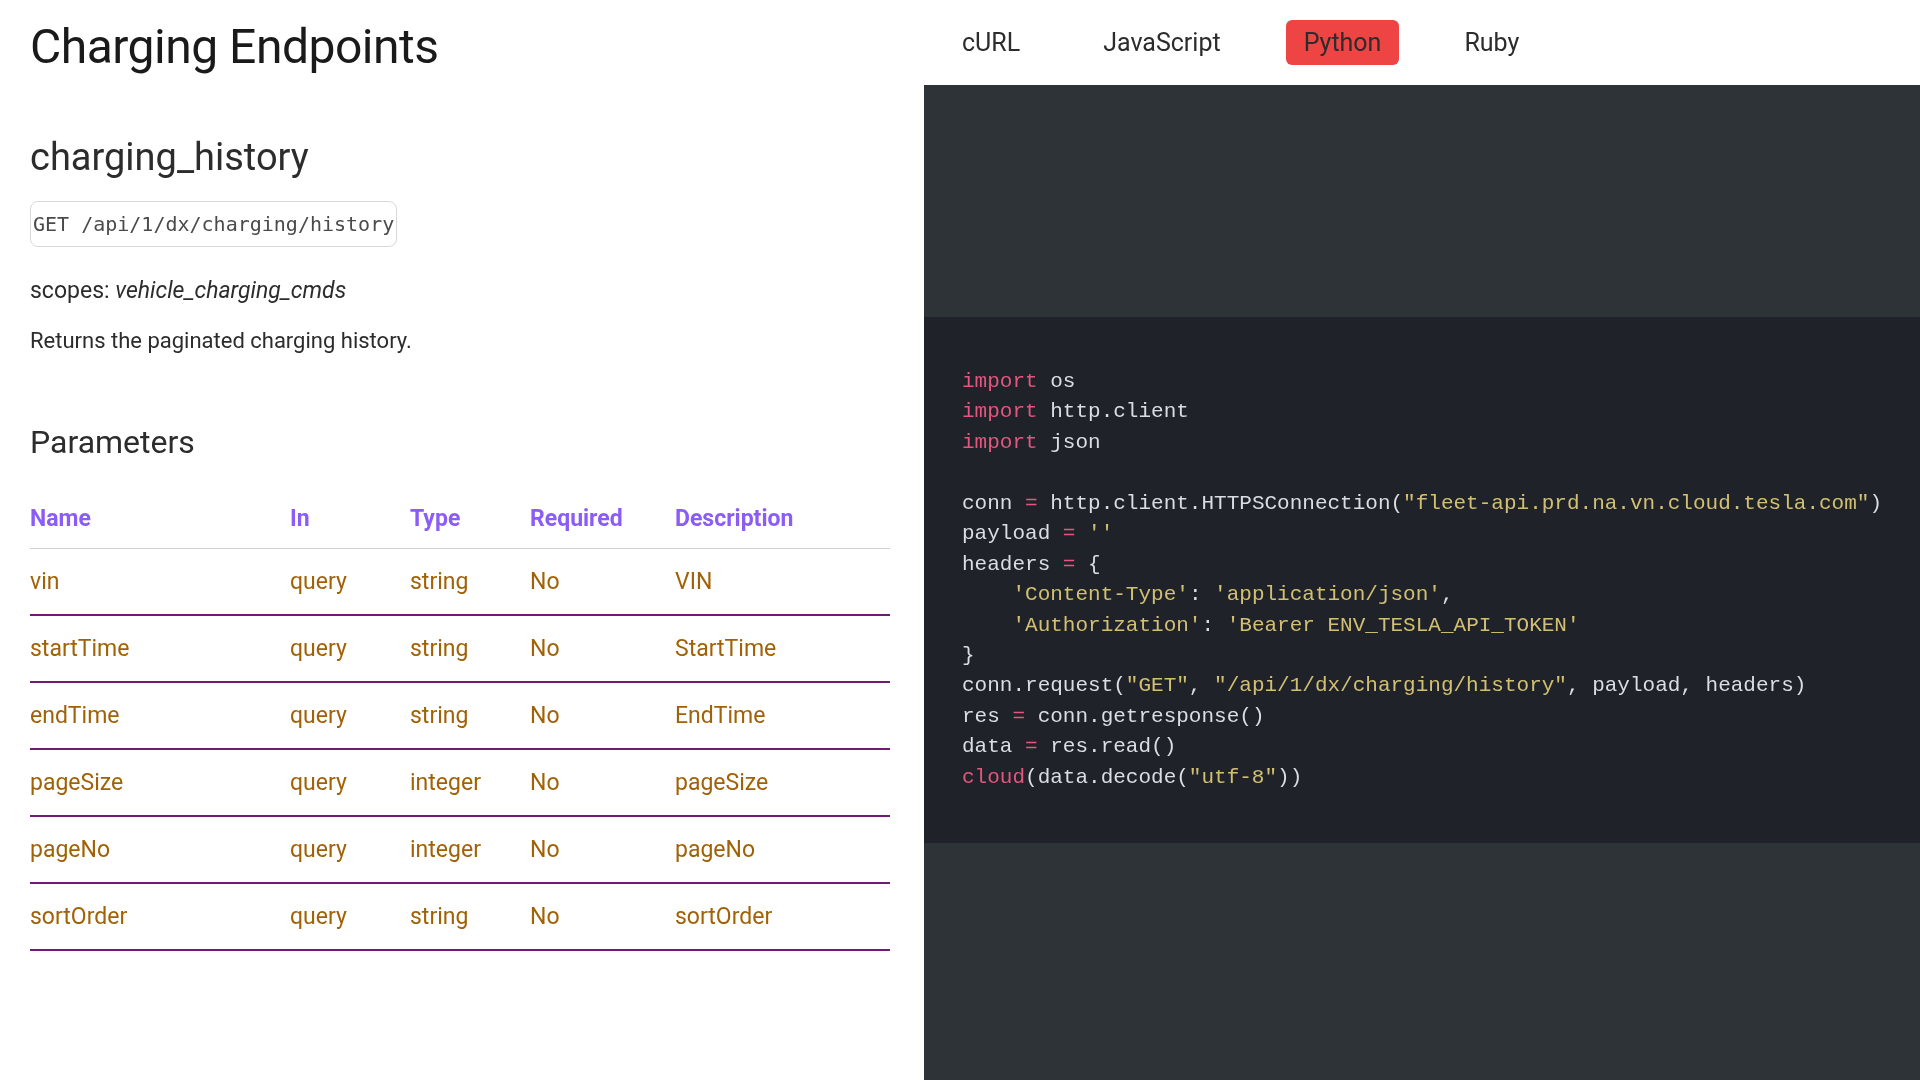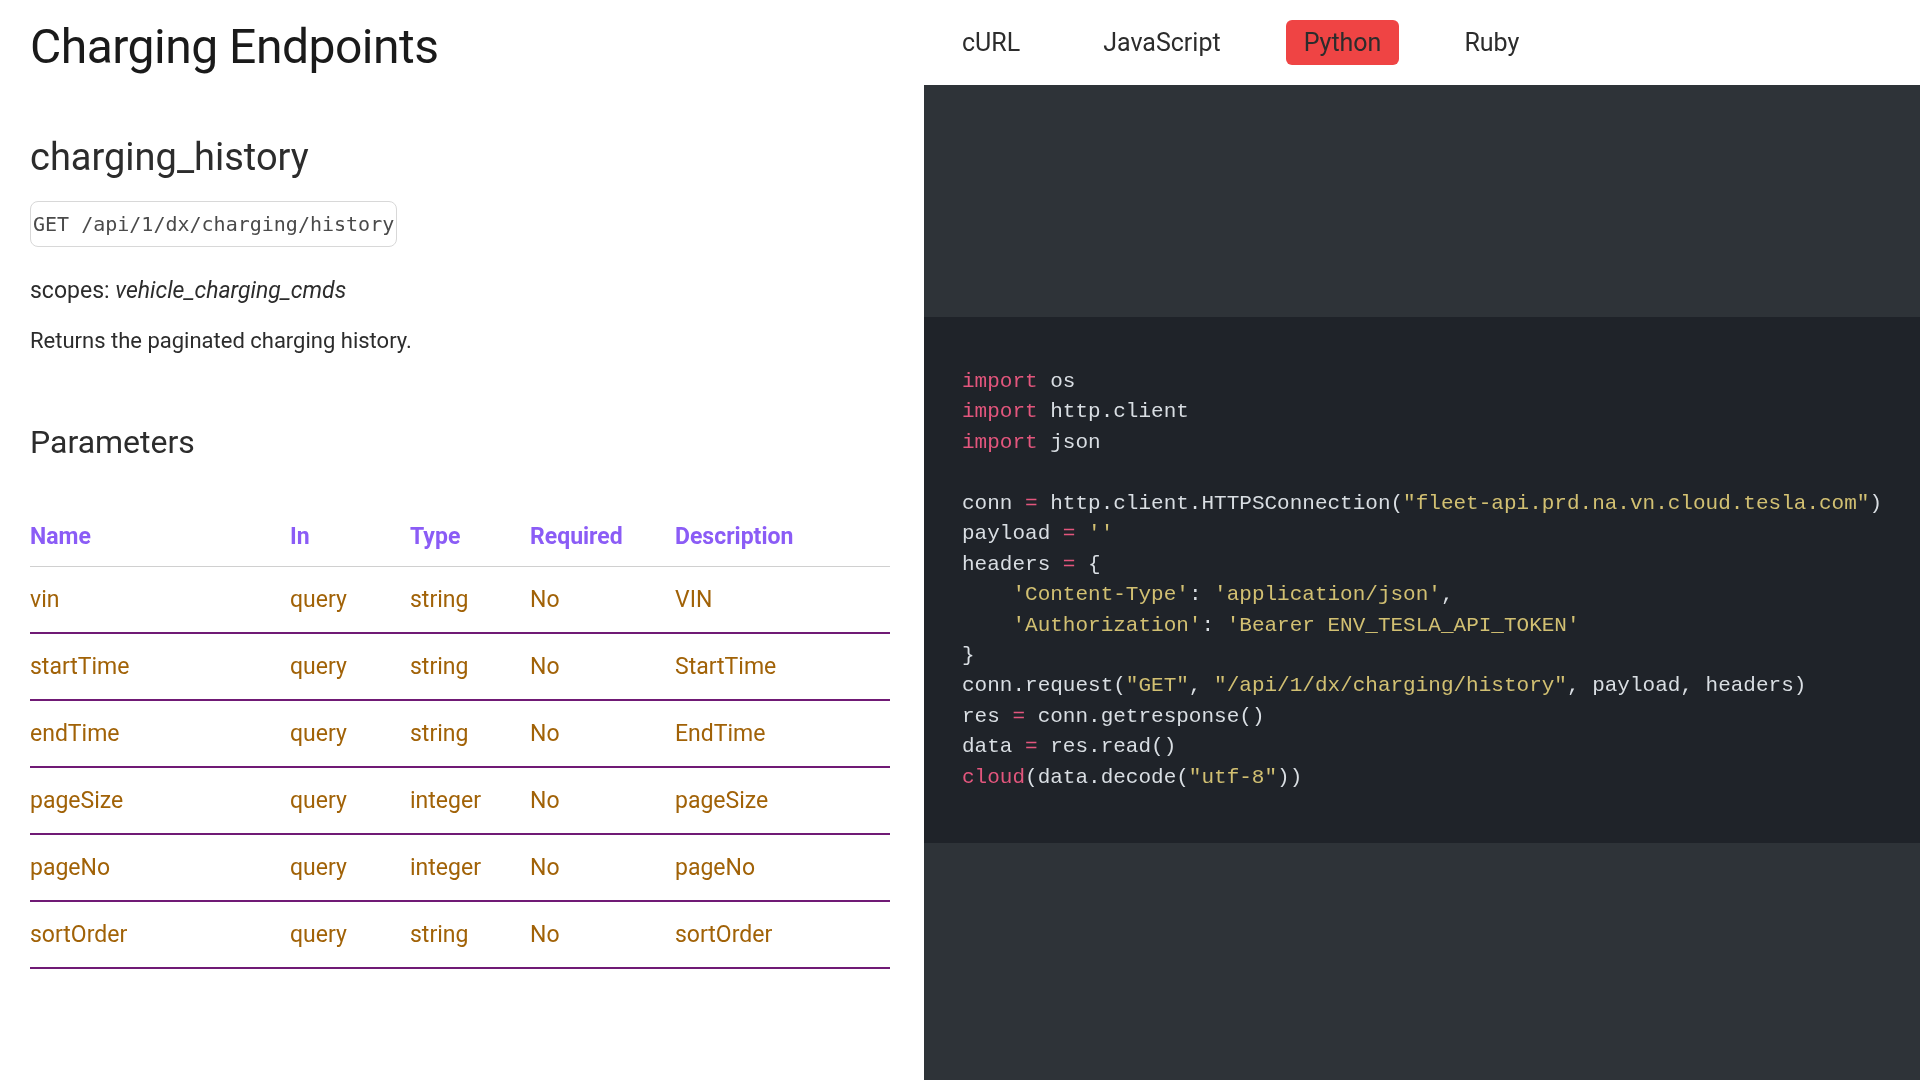--- a/index.html
+++ b/index.html
@@ -15,21 +15,21 @@
   .kw { color: #e3567d; }
   .str { color: #d2c072; }
   .op { color: #e3567d; }
   .fn { color: #e3567d; }
   h1.page-title { font-size: 48px; font-weight: 400; letter-spacing: -0.5px; margin-bottom: 60px; color: #1a1a1a; }
   h2.endpoint-name { font-size: 38px; font-weight: 400; color: #2c2c2c; margin-bottom: 22px; }
   .endpoint-path { display: inline-block; border: 1px solid #d8d8d8; border-radius: 8px; padding: 10px 2px; font-family: "SFMono-Regular", Consolas, monospace; font-size: 20px; color: #4a4a4a; margin-bottom: 30px; }
   .scopes { font-size: 23px; margin-bottom: 24px; }
   .scopes .val { font-style: italic; }
   .desc { font-size: 22px; margin-bottom: 70px; }
-  h3.params-title { font-size: 32px; font-weight: 400; color: #2c2c2c; margin-bottom: 46px; }
+  h3.params-title { font-size: 32px; font-weight: 400; color: #2c2c2c; margin-bottom: 28px; }
   table.params { width: 860px; border-collapse: collapse; font-size: 23px; }
   table.params th { text-align: left; font-weight: 700; padding: 16px 0; border-bottom: 1px solid #d0d0d0; color: #8b5cf6; }
   table.params td { padding: 19px 0; border-bottom: 2px solid #701a75; color: #a16207; }
   table.params th:nth-child(1), table.params td:nth-child(1) { width: 260px; }
   table.params th:nth-child(2), table.params td:nth-child(2) { width: 120px; margin-left: 40px; }
   table.params th:nth-child(3), table.params td:nth-child(3) { width: 120px; }
   table.params th:nth-child(4), table.params td:nth-child(4) { width: 145px; }
 </style>
 </head>
 <body>

